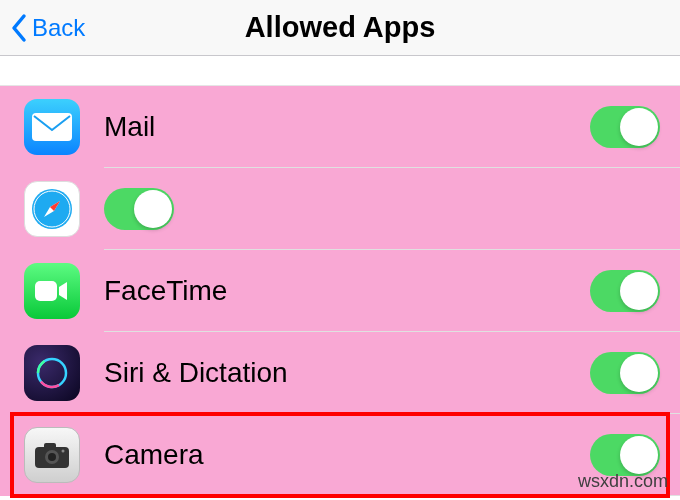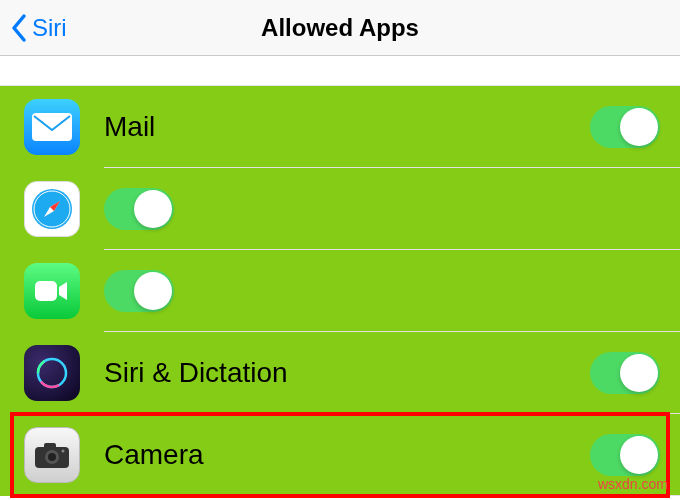--- a/index.html
+++ b/index.html
@@ -30,32 +30,32 @@
     .back-chevron {
       width: 18px;
       height: 30px;
       margin-right: 4px;
     }
     .nav-title {
       position: absolute;
       left: 0;
       right: 0;
       text-align: center;
-      font-size: 24px;
+      font-size: 29px;
       font-weight: 600;
       color: #000;
     }
 
     .spacer {
       height: 30px;
       background: #fff;
       border-bottom: 1px solid #e5e5e5;
     }
 
-    .list { background: #84cc16; }
+    .list { background: #f9a8d4; }
     .row-wrap { position: relative; }
     .row {
       display: flex;
       align-items: center;
       height: 82px;
       padding: 0 20px 0 24px;
     }
     .row-divider {
       position: absolute;
       bottom: 0;
@@ -105,34 +105,34 @@
       left: 10px;
       right: 10px;
       top: -2px;
       bottom: -2px;
       z-index: 5;
     }
     .watermark {
       position: absolute;
       bottom: 8px;
       right: 12px;
-      font-size: 14px;
-      color: #ef4444;
+      font-size: 18px;
+      color: #404040;
       z-index: 10;
     }
   </style>
 </head>
 <body>
 
 <div class="nav-bar">
   <div class="back-btn">
     <svg class="back-chevron" viewBox="0 0 18 30">
       <polyline points="14,3 4,15 14,27" fill="none" stroke="#007aff" stroke-width="3.5" stroke-linecap="round" stroke-linejoin="round"></polyline>
     </svg>
-    <span>Siri</span>
+    <span>Back</span>
   </div>
   <div class="nav-title">Allowed Apps</div>
 </div>
 
 <div class="spacer"></div>
 
 <div class="list">
 
   <div class="row-wrap">
     <div class="row">
@@ -168,20 +168,21 @@
   </div>
 
   <div class="row-wrap">
     <div class="row">
       <div class="app-icon" style="background:linear-gradient(#5dfb82,#09c939);">
         <svg width="38" height="26" viewBox="0 0 38 26">
             <rect x="2" y="3" width="22" height="20" rx="5" fill="#fff"></rect>
             <path d="M26 9 L34 4 L34 22 L26 17 Z" fill="#fff"></path>
           </svg>
       </div>
+      <div class="app-label">FaceTime</div>
       <div class="toggle on">
           <div class="toggle-knob"></div>
         </div>
     </div>
     <div class="row-divider"></div>
   </div>
 
   <div class="row-wrap">
     <div class="row">
       <div class="app-icon" style="background:radial-gradient(circle at 30% 30%, #3a2a6a, #0a0520);">

